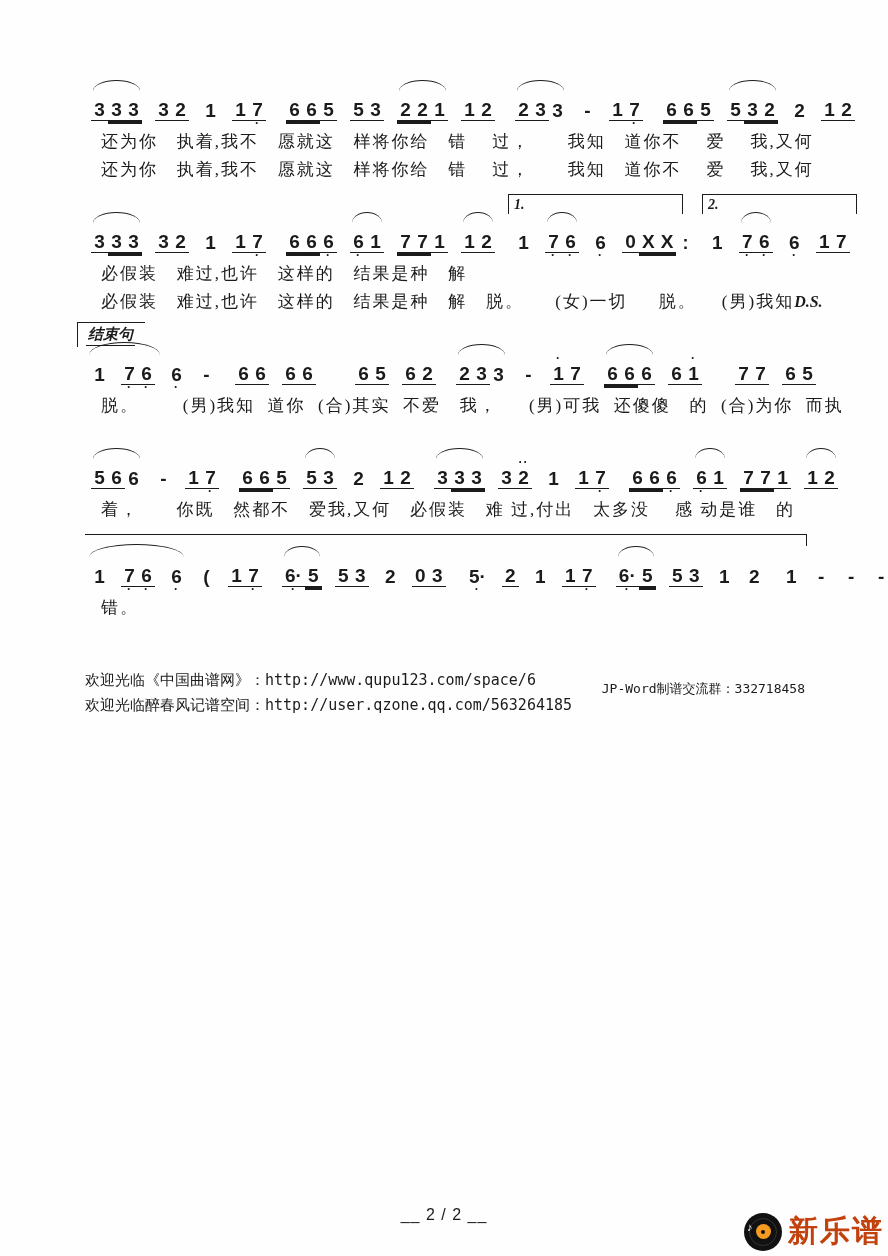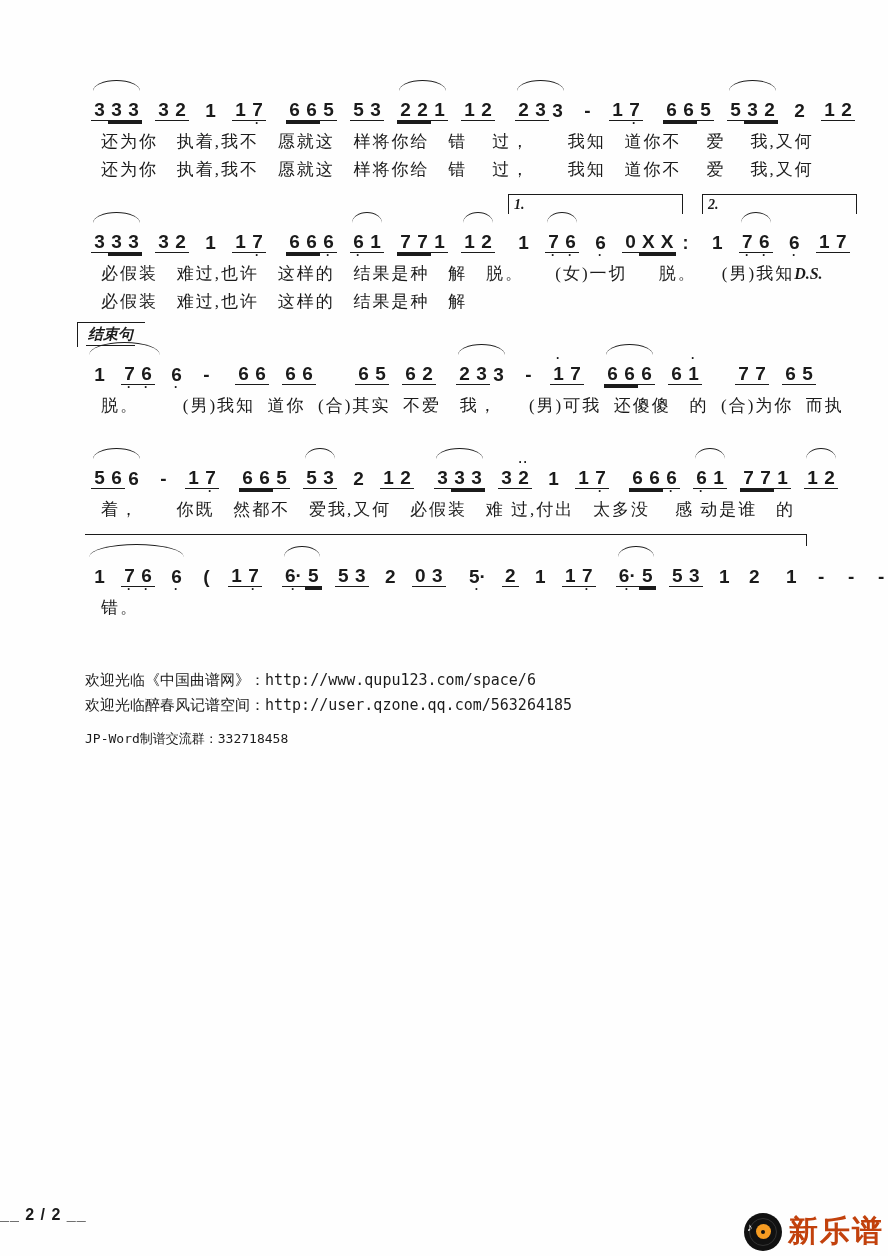--- a/index.html
+++ b/index.html
@@ -84,26 +84,26 @@
   .lyr{
     font-family:"Liberation Serif",serif;
     font-size:17px;line-height:28px;
     white-space:pre;letter-spacing:2px;
     margin-left:16px;
   }
   .ds{font-style:italic;font-weight:bold;letter-spacing:0;font-size:16px;}
   .footer{
     margin-top:46px;display:flex;justify-content:space-between;align-items:flex-start;
     font-family:"DejaVu Sans Mono","Liberation Mono",monospace;
-    font-size:15px;line-height:25px;flex-direction:column;
+    font-size:15px;line-height:25px;
   }
   .footer .right{margin-top:8px;padding-right:4px;font-size:13px;}
   .page-label{
     position:absolute;left:0;right:0;bottom:32px;
-    font-weight:bold;font-size:16px;letter-spacing:1px;
+    text-align:center;font-weight:normal;font-size:16px;letter-spacing:1px;
   }
   .brand{
     position:absolute;right:4px;bottom:4px;
     display:flex;align-items:center;gap:6px;
   }
   .vinyl{
     position:relative;width:38px;height:38px;border-radius:50%;
     background:#111;
     display:flex;align-items:center;justify-content:center;
   }
@@ -544,22 +544,22 @@
               <div class="note">
                 <div class="nd">&nbsp;</div>
                 <div class="core u1">7</div>
                 <div class="nd">&nbsp;</div>
               </div>
             </div>
           </div>
           <div class="bar"></div>
           <div class="bar thick"></div>
         </div>
+        <div class="lyr">必假装   难过,也许   这样的   结果是种   解</div>
         <div class="lyr">必假装   难过,也许   这样的   结果是种   解   脱。     (女)一切     脱。    (男)我知<span class="ds">D.S.</span></div>
-        <div class="lyr">必假装   难过,也许   这样的   结果是种   解</div>
       </div>
       <div class="system">
         <div class="music-row">
           <div class="measure">
             <div class="phrase"><span>结束句</span></div>
             <div class="mslur"></div>
             <div class="grp">
               <div class="note">
                 <div class="nd">&nbsp;</div>
                 <div class="core">1</div>

